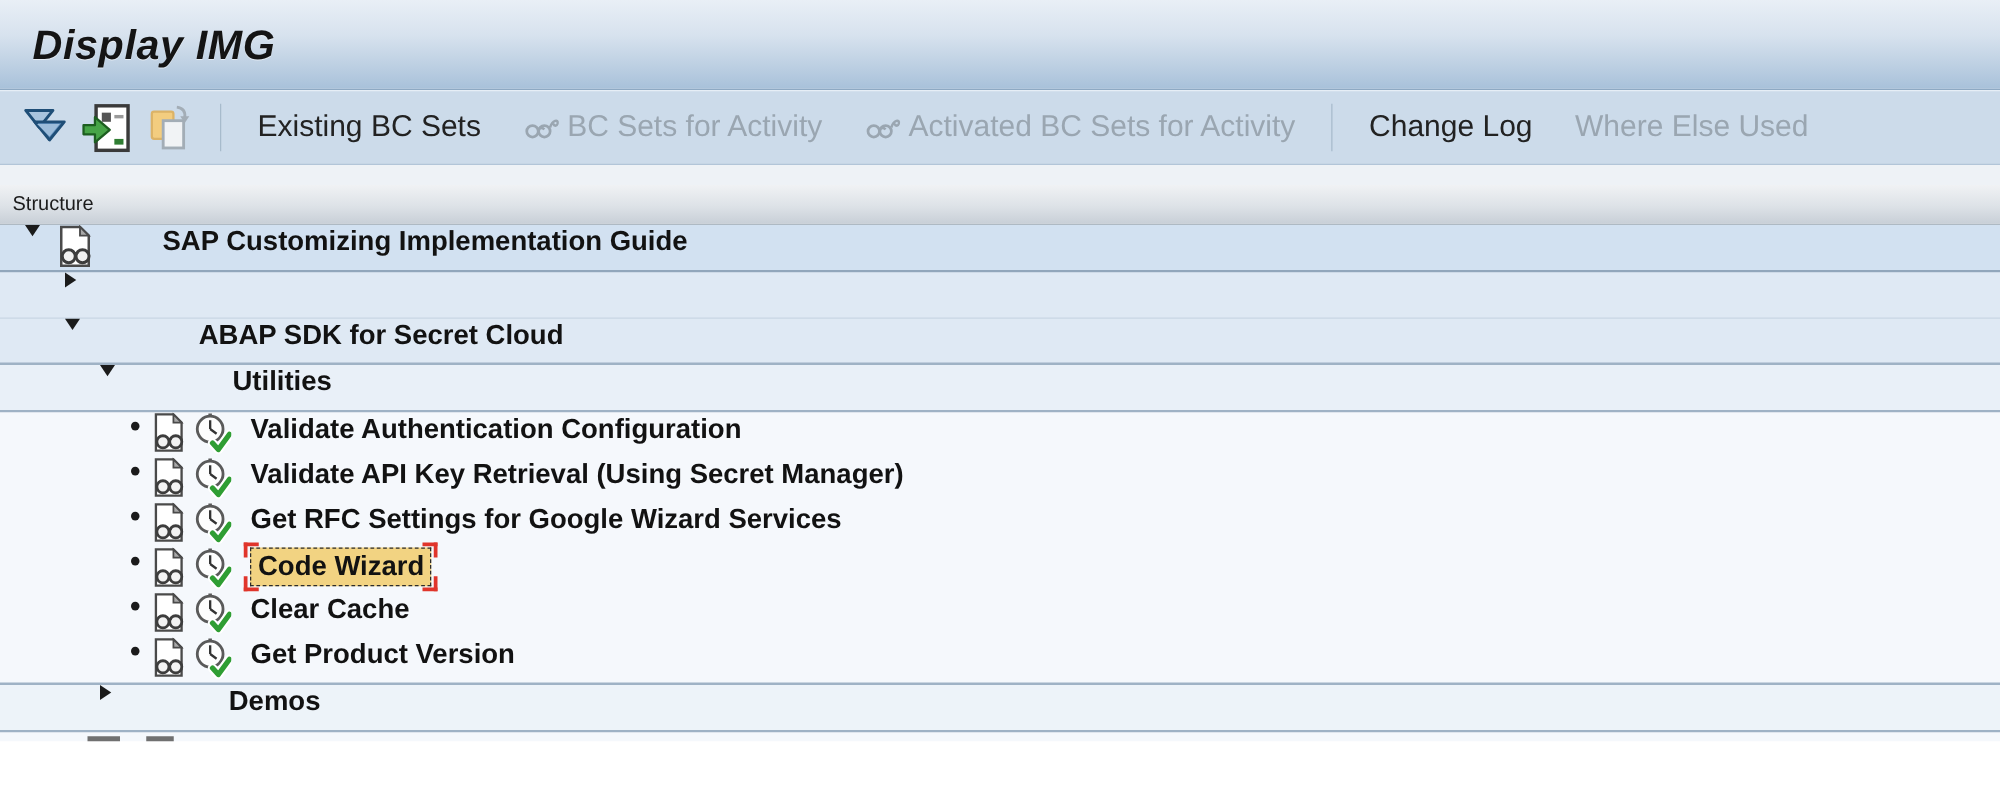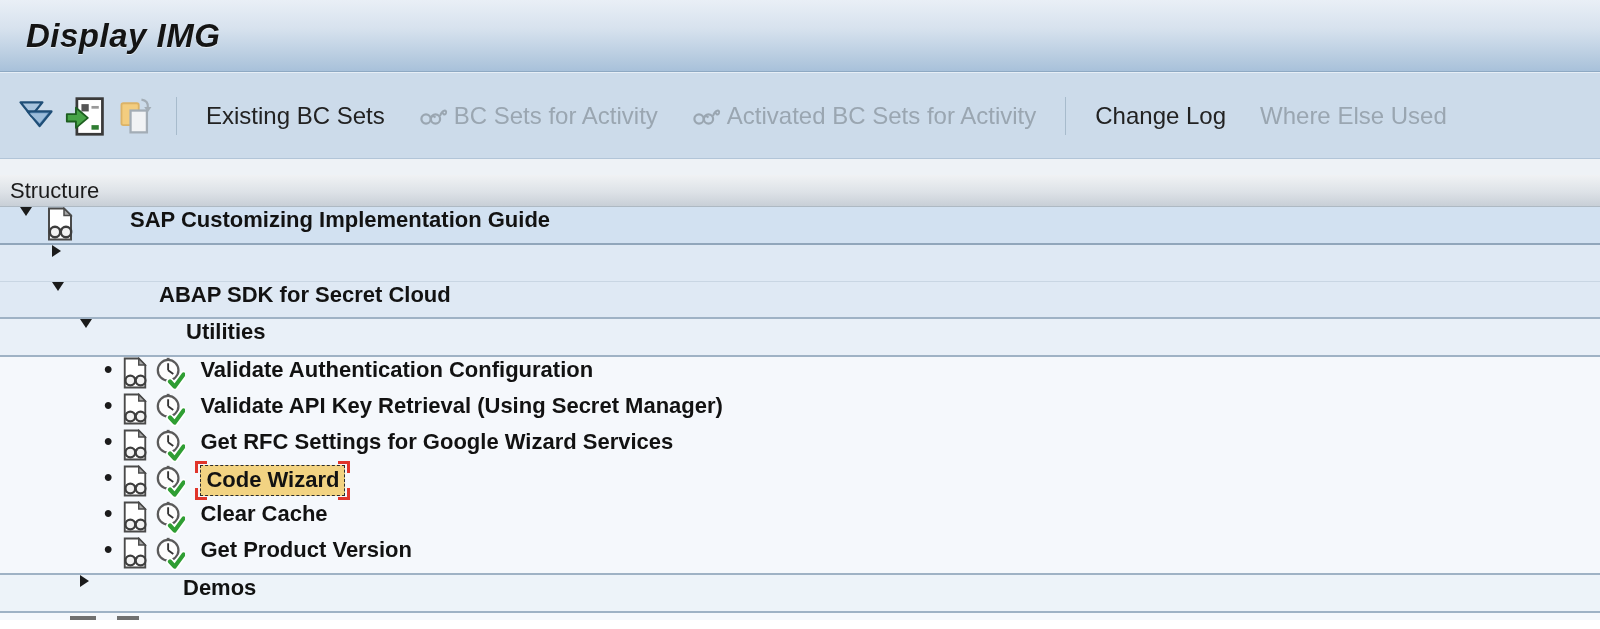--- a/index.html
+++ b/index.html
@@ -14,38 +14,38 @@
     background:linear-gradient(180deg,#e9eff6 0%,#d7e2ee 40%,#bccfe2 75%,#a8c1da 100%);
     border-bottom:1px solid #8ea9c3;
     display:flex;align-items:center;padding-left:26px;box-sizing:border-box;
   }
   .title{
     font-size:33px;font-weight:bold;font-style:italic;color:#141414;
     letter-spacing:.5px;text-shadow:0 1px 0 rgba(255,255,255,.55);
   }
   
   .toolbar{
-    height:87px;background:#ccdbea;
+    height:60px;background:#ccdbea;
     border-top:1px solid #e6eef6;border-bottom:1px solid #b2c5d8;
     display:flex;align-items:center;padding-left:14px;box-sizing:border-box;
   }
   .tb-icon{width:44px;height:46px;display:flex;align-items:center;justify-content:center;margin-right:6px;}
   .tb-sep{width:1px;height:38px;background:#a7bbcc;margin:0 12px;}
   .tb-btn{
     font-size:24px;color:#222;margin:0 17px;display:flex;align-items:center;gap:5px;
     white-space:nowrap;cursor:default;
   }
   .tb-btn.disabled{color:#9aa6b1;}
   .tb-btn .glyph{display:flex;align-items:center;}
   
   .gap{height:16px;background:#eef2f6;}
   .structure-header{
     height:32px;background:linear-gradient(180deg,#f0f2f4 0%,#dde2e7 55%,#c8cfd7 100%);
     border-bottom:1px solid #aeb9c3;
-    display:flex;align-items:center;padding-left:10px;font-size:22px;color:#1b1b1b;
+    display:flex;align-items:center;padding-left:10px;font-size:16px;color:#1b1b1b;
     box-sizing:border-box;
   }
   
   .tree{background:#fff;}
   .band{box-sizing:border-box;}
   .band-root{background:#d2e1f1;border-bottom:2px solid #91a6bb;}
   .band-a{background:#dfe9f4;border-bottom:2px solid #9fb2c5;}
   .band-b{background:#e9f0f8;border-bottom:2px solid #9fb2c5;}
   .band-act{background:#f5f8fc;border-bottom:2px solid #9fb2c5;}
   .band-c{background:#edf3f9;border-bottom:2px solid #9fb2c5;}

